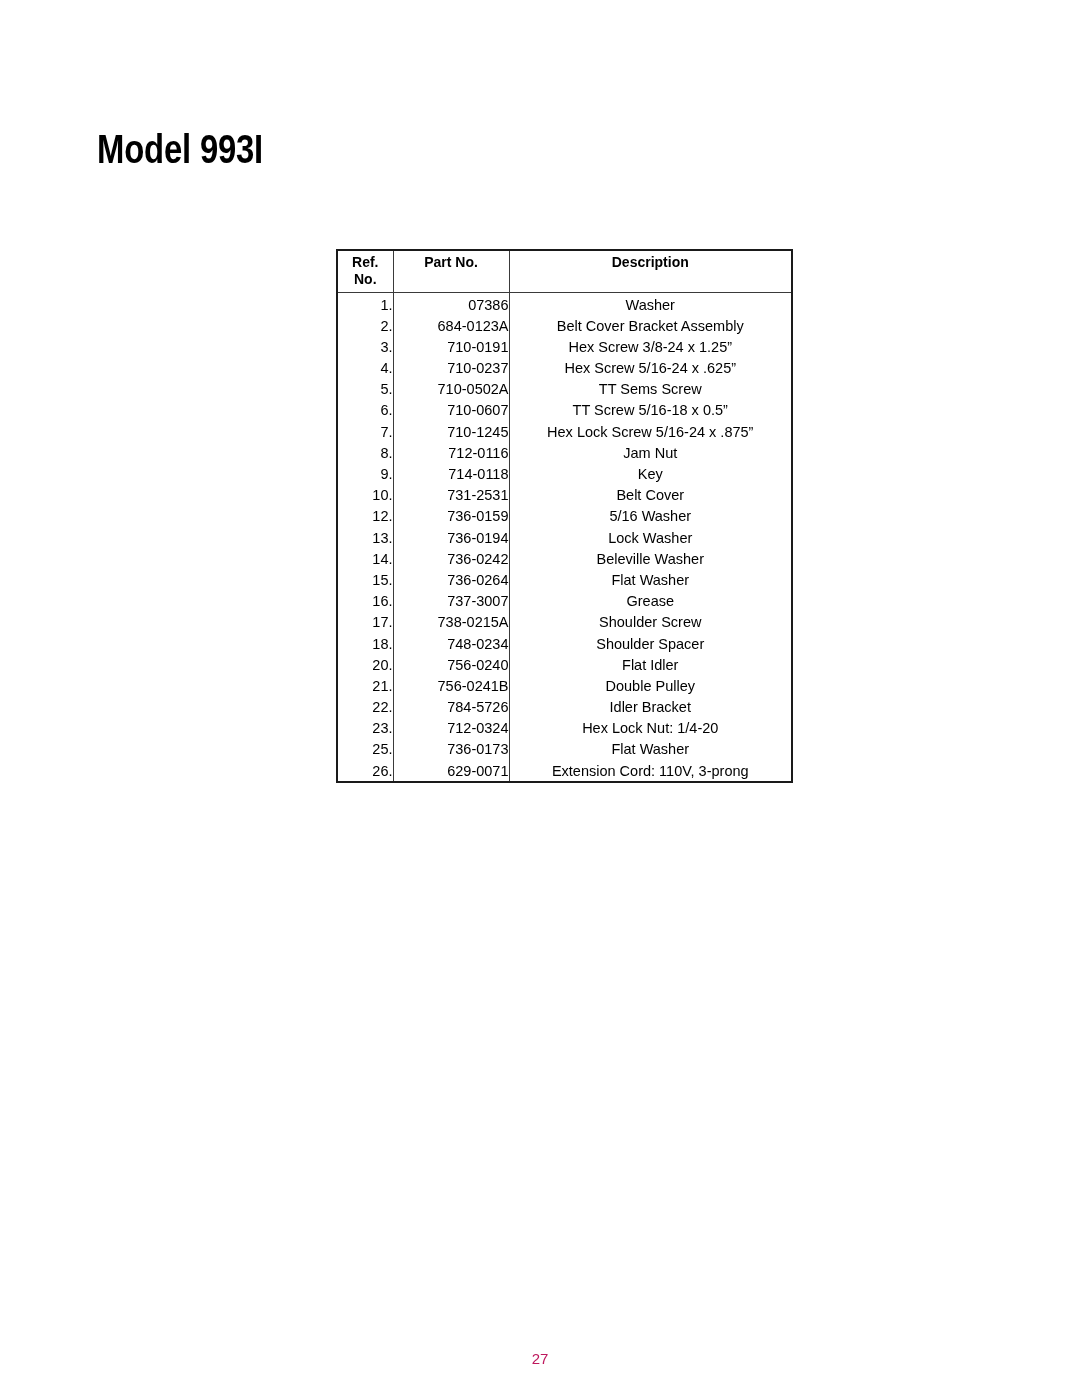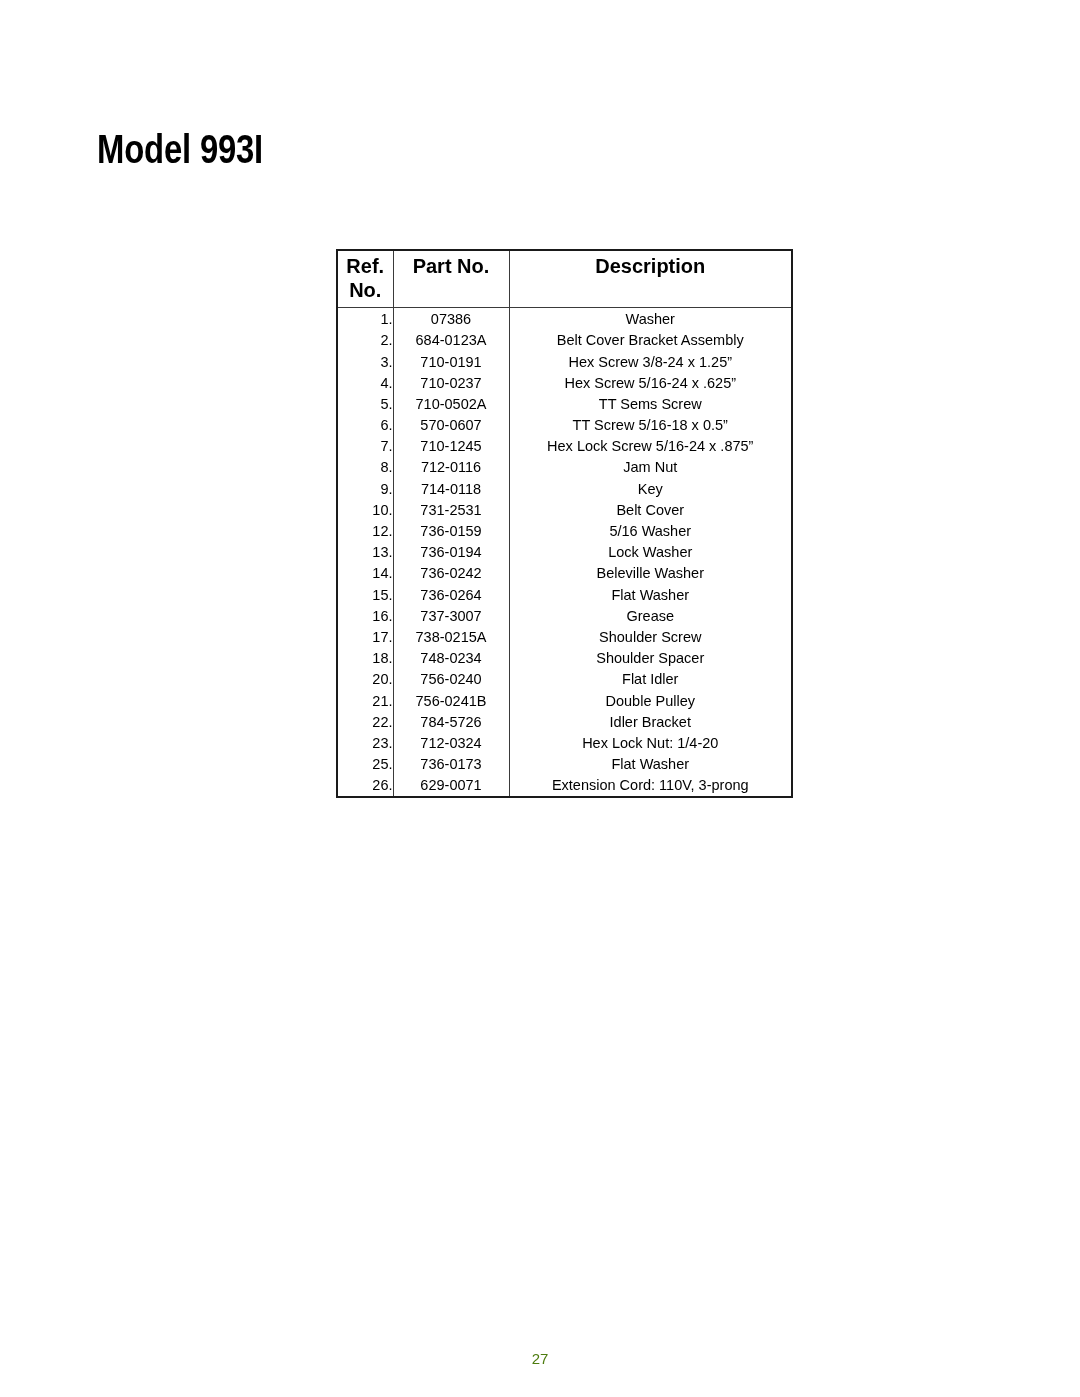--- a/index.html
+++ b/index.html
@@ -64,21 +64,21 @@
   
   table.parts-table {
     border: 2px solid #1a1a1a;
   }
 
   col.col-ref   { width: 56px; }
   col.col-part  { width: 116px; }
   col.col-desc  { width: 283px; }
 
   table.parts-table th {
-    font-size: 20px;
+    font-size: 14px;
     font-weight: bold;
     text-align: center;
     padding: 3px 2px 4px 2px;
     vertical-align: top;
     line-height: 1.22;
     border-bottom: 1px solid #3a3a3a;
   }
   th.th-ref { border-right: 1px solid #3a3a3a; }
   th.th-part { border-right: 1px solid #3a3a3a; }
   th.th-desc { border-right: none; }
@@ -94,21 +94,21 @@
     border-bottom: none;
   }
 
   td.cell-ref {
     text-align: right;
     padding-right: 8px;
     border-right: 1px solid #3a3a3a;
     border-left: none;
   }
   td.cell-part {
-    text-align: center;
+    text-align: right;
     padding-left: 7px;
     border-right: 1px solid #3a3a3a;
     border-left: none;
   }
   td.cell-desc {
     text-align: center;
     padding-left: 7px;
     border-right: none;
     border-left: none;
   }
@@ -117,21 +117,21 @@
   tbody tr:last-child  td { }
 
   
   .page-number {
     position: absolute;
     left: 0;
     right: 0;
     top: 1327px;
     text-align: center;
     font-size: 15px;
-    color: #4d7c0f;
+    color: #be185d;
   }
 </style>
 </head>
 <body>
 
 <div class="page">
 
   <h1 class="page-title">Model 993I</h1>
 
   <div class="parts-table-wrap">
@@ -172,21 +172,21 @@
             <td class="cell-part">710-0237</td>
             <td class="cell-desc">Hex Screw 5/16-24 x .625”</td>
           </tr>
           <tr>
             <td class="cell-ref">5.</td>
             <td class="cell-part">710-0502A</td>
             <td class="cell-desc">TT Sems Screw</td>
           </tr>
           <tr>
             <td class="cell-ref">6.</td>
-            <td class="cell-part">570-0607</td>
+            <td class="cell-part">710-0607</td>
             <td class="cell-desc">TT Screw 5/16-18 x 0.5”</td>
           </tr>
           <tr>
             <td class="cell-ref">7.</td>
             <td class="cell-part">710-1245</td>
             <td class="cell-desc">Hex Lock Screw 5/16-24 x .875”</td>
           </tr>
           <tr>
             <td class="cell-ref">8.</td>
             <td class="cell-part">712-0116</td>

